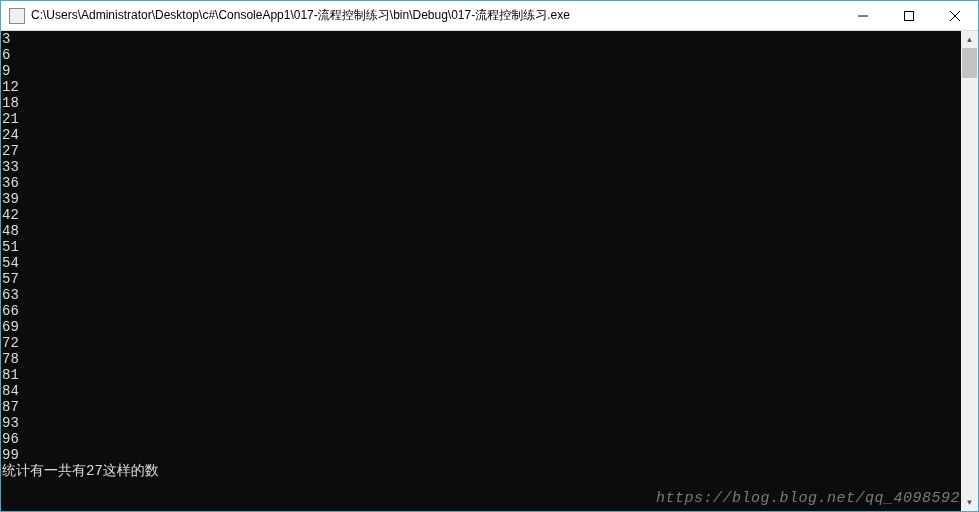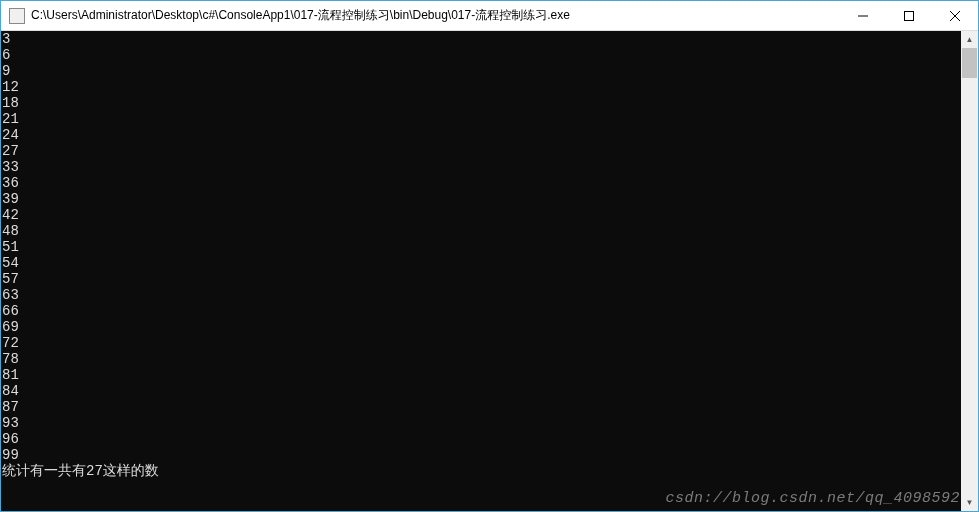--- a/index.html
+++ b/index.html
@@ -157,14 +157,14 @@
 96
 99
 统计有一共有27这样的数</div>
   <div class="scrollbar">
     <div class="scroll-arrow">▲</div>
     <div class="scroll-track">
       <div class="scroll-thumb"></div>
     </div>
     <div class="scroll-arrow">▼</div>
   </div>
-  <div class="watermark">csdn://blog.csdn.net/qq_4098592</div>
+  <div class="watermark">https://blog.blog.net/qq_4098592</div>
 </div>
 
 </body></html>

